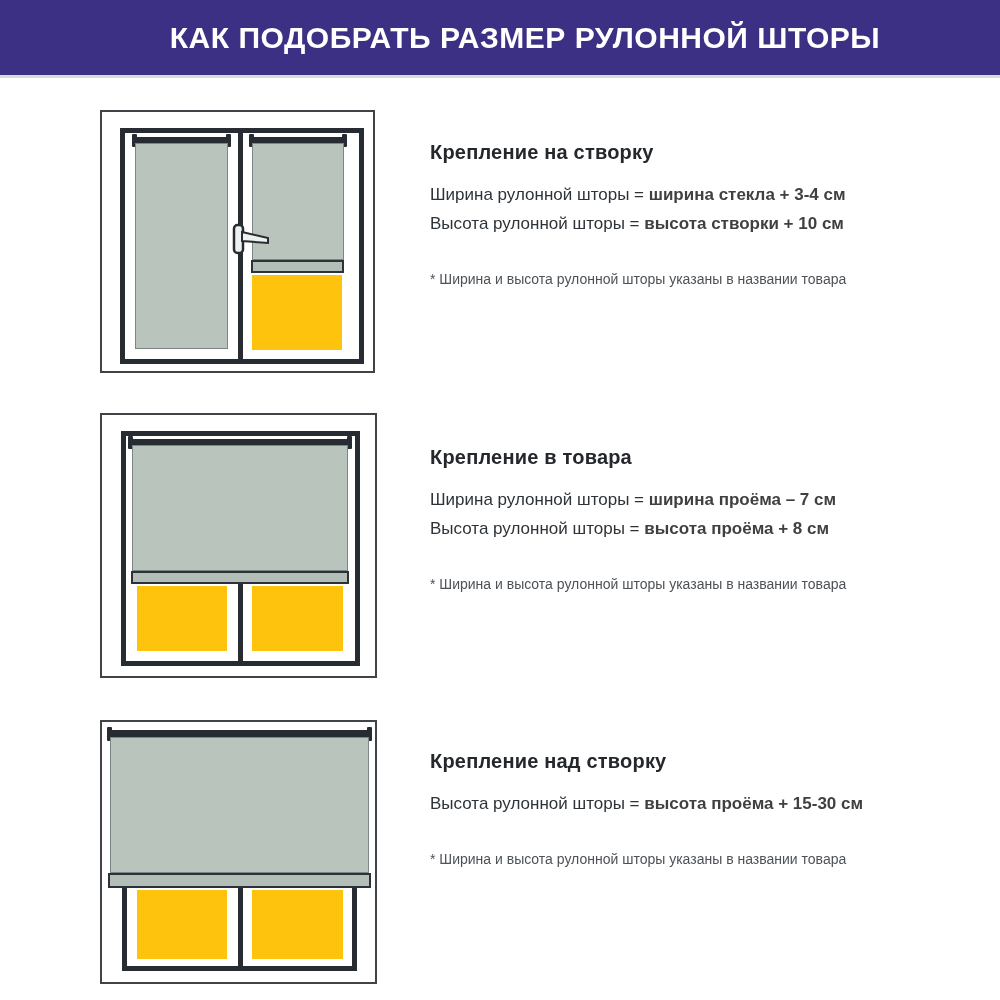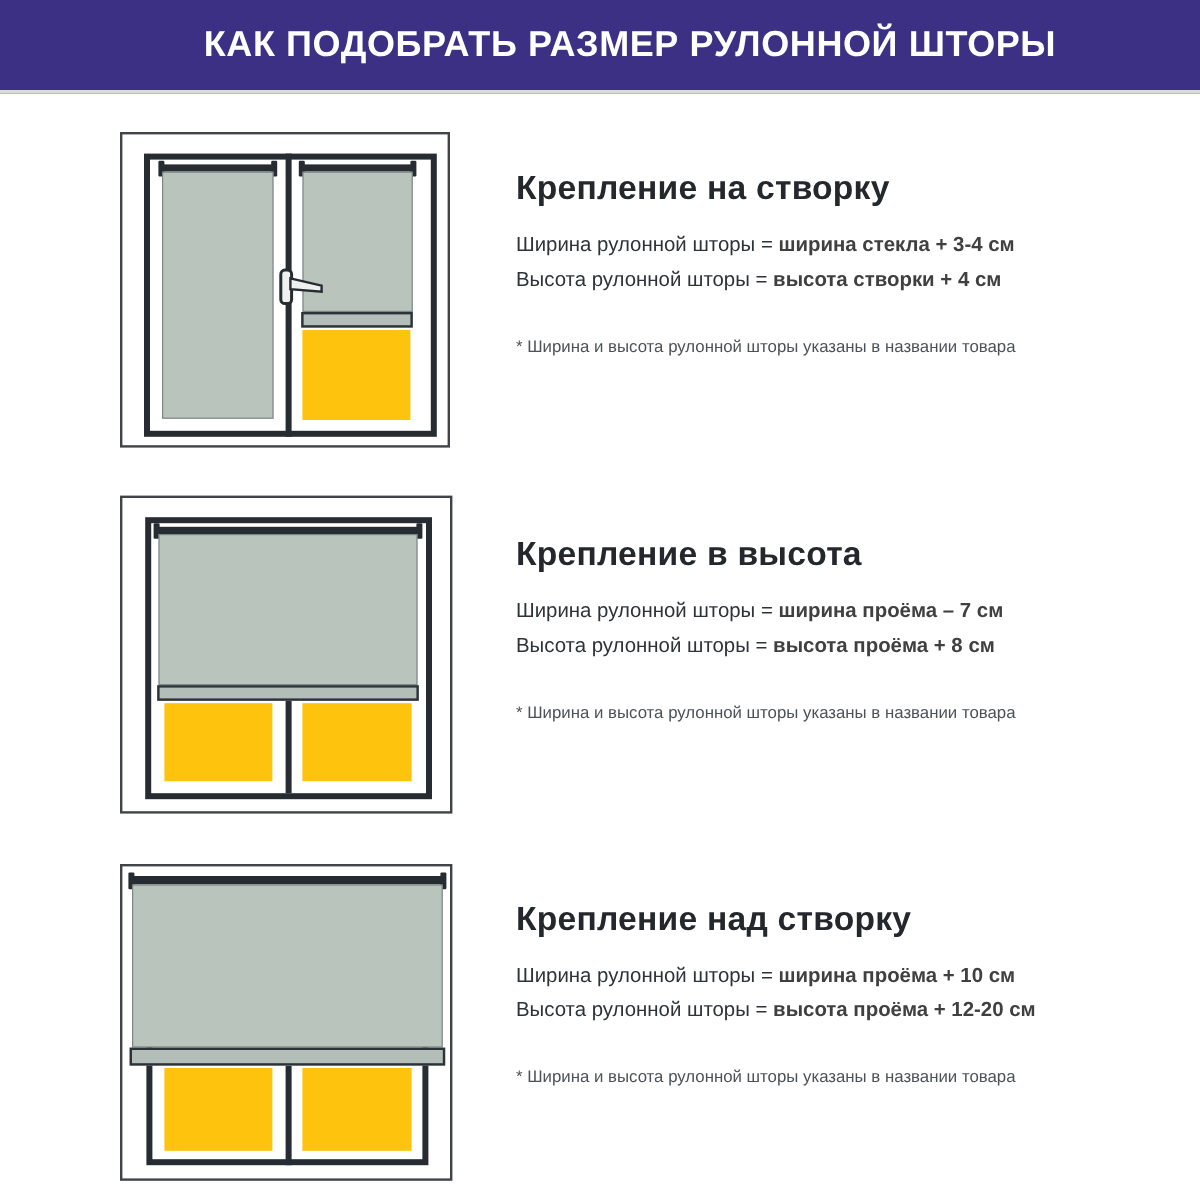--- a/index.html
+++ b/index.html
@@ -14,21 +14,21 @@
     background:#3c3085;border-bottom:3px solid #d9dade;
     display:flex;align-items:center;justify-content:center;padding-left:25px;
   }
   .header h1{
     margin:0;color:#ffffff;font-size:30px;font-weight:700;
     letter-spacing:.5px;white-space:nowrap;
   }
   
   .section-text{position:absolute;left:430px;width:560px;}
   .section-text h2{
-    margin:0 0 16px 0;font-size:28px;font-weight:700;color:#24272b;letter-spacing:.2px;
+    margin:0 0 16px 0;font-size:20px;font-weight:700;color:#24272b;letter-spacing:.2px;
   }
   .formula{font-size:17px;line-height:29px;color:#2e3338;}
   .formula b{font-weight:700;color:#404040;}
   .footnote{margin-top:31px;font-size:14px;line-height:20px;color:#4d5257;}
   
   .illu{position:absolute;background:#ffffff;border:2px solid #404347;box-sizing:border-box;}
   .illu *{position:absolute;box-sizing:border-box;}
   .win-frame{border:5px solid #262c31;background:transparent;}
   .divider{background:#262c31;width:5px;}
   .bar{background:#262c31;height:6px;}
@@ -62,55 +62,54 @@
 
   <svg style="left:126px;top:106px;width:44px;height:42px" viewBox="0 0 44 42">
     <rect x="6" y="7" width="9" height="28" rx="3.5" fill="#eef1ef" stroke="#262c31" stroke-width="2.5"></rect>
     <polygon points="14,14 40,20 40,25 14,23" fill="#eef1ef" stroke="#262c31" stroke-width="2"></polygon>
   </svg>
 </div>
 
 <div class="section-text" style="top:141px">
   <h2>Крепление на створку</h2>
   <div class="formula"><span>Ширина рулонной шторы = </span><b>ширина стекла + 3-4 см</b></div>
-  <div class="formula"><span>Высота рулонной шторы = </span><b>высота створки + 4 см</b></div>
+  <div class="formula"><span>Высота рулонной шторы = </span><b>высота створки + 10 см</b></div>
   <div class="footnote">* Ширина и высота рулонной шторы указаны в названии товара</div>
 </div>
 
 <div class="illu" style="left:100px;top:413px;width:277px;height:265px">
   <div class="win-frame" style="left:19px;top:16px;width:239px;height:235px"></div>
   <div class="divider" style="left:136px;top:169px;height:77px"></div>
   <div class="glass" style="left:35px;top:171px;width:90px;height:65px"></div>
   <div class="glass" style="left:150px;top:171px;width:91px;height:65px"></div>
 
   <div class="cap" style="left:26px;top:21px"></div>
   <div class="cap" style="left:245px;top:21px"></div>
   <div class="bar" style="left:28px;top:24px;width:220px"></div>
   <div class="fabric" style="left:30px;top:30px;width:216px;height:126px"></div>
   <div class="strip" style="left:29px;top:156px;width:218px;height:13px"></div>
 </div>
 
 <div class="section-text" style="top:446px">
-  <h2>Крепление в высота</h2>
+  <h2>Крепление в товара</h2>
   <div class="formula"><span>Ширина рулонной шторы = </span><b>ширина проёма – 7 см</b></div>
   <div class="formula"><span>Высота рулонной шторы = </span><b>высота проёма + 8 см</b></div>
   <div class="footnote">* Ширина и высота рулонной шторы указаны в названии товара</div>
 </div>
 
 <div class="illu" style="left:100px;top:720px;width:277px;height:264px">
   <div class="win-frame" style="left:20px;top:18px;width:235px;height:231px"></div>
   <div class="divider" style="left:136px;top:166px;height:83px"></div>
   <div class="glass" style="left:35px;top:168px;width:90px;height:69px"></div>
   <div class="glass" style="left:150px;top:168px;width:91px;height:69px"></div>
 
   <div class="cap" style="left:5px;top:5px;height:14px"></div>
   <div class="cap" style="left:265px;top:5px;height:14px"></div>
   <div class="bar" style="left:7px;top:8px;width:262px;height:7px"></div>
   <div class="fabric" style="left:8px;top:15px;width:259px;height:136px"></div>
   <div class="strip" style="left:6px;top:151px;width:263px;height:15px"></div>
 </div>
 
 <div class="section-text" style="top:750px">
   <h2>Крепление над створку</h2>
-  <div class="formula"><span>Ширина рулонной шторы = </span><b>ширина проёма + 10 см</b></div>
-  <div class="formula"><span>Высота рулонной шторы = </span><b>высота проёма + 12-20 см</b></div>
+  <div class="formula"><span>Высота рулонной шторы = </span><b>высота проёма + 15-30 см</b></div>
   <div class="footnote">* Ширина и высота рулонной шторы указаны в названии товара</div>
 </div>
 
 </body></html>

